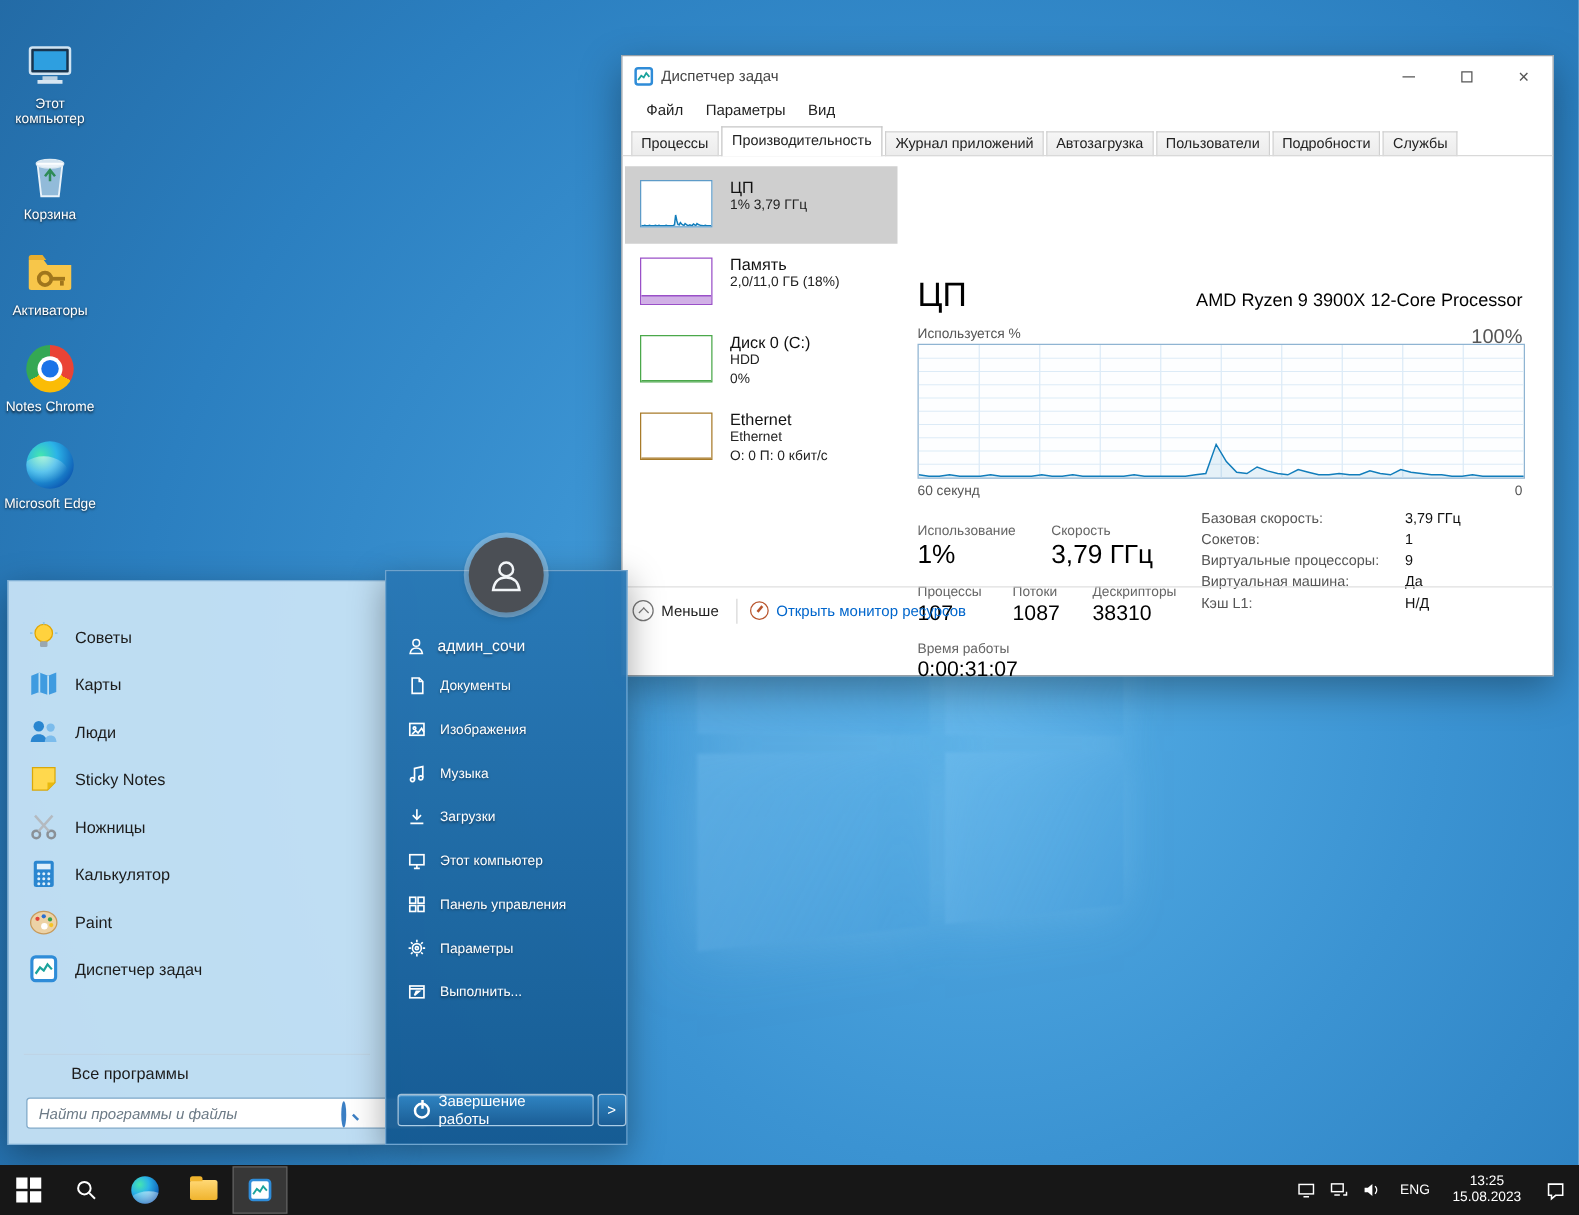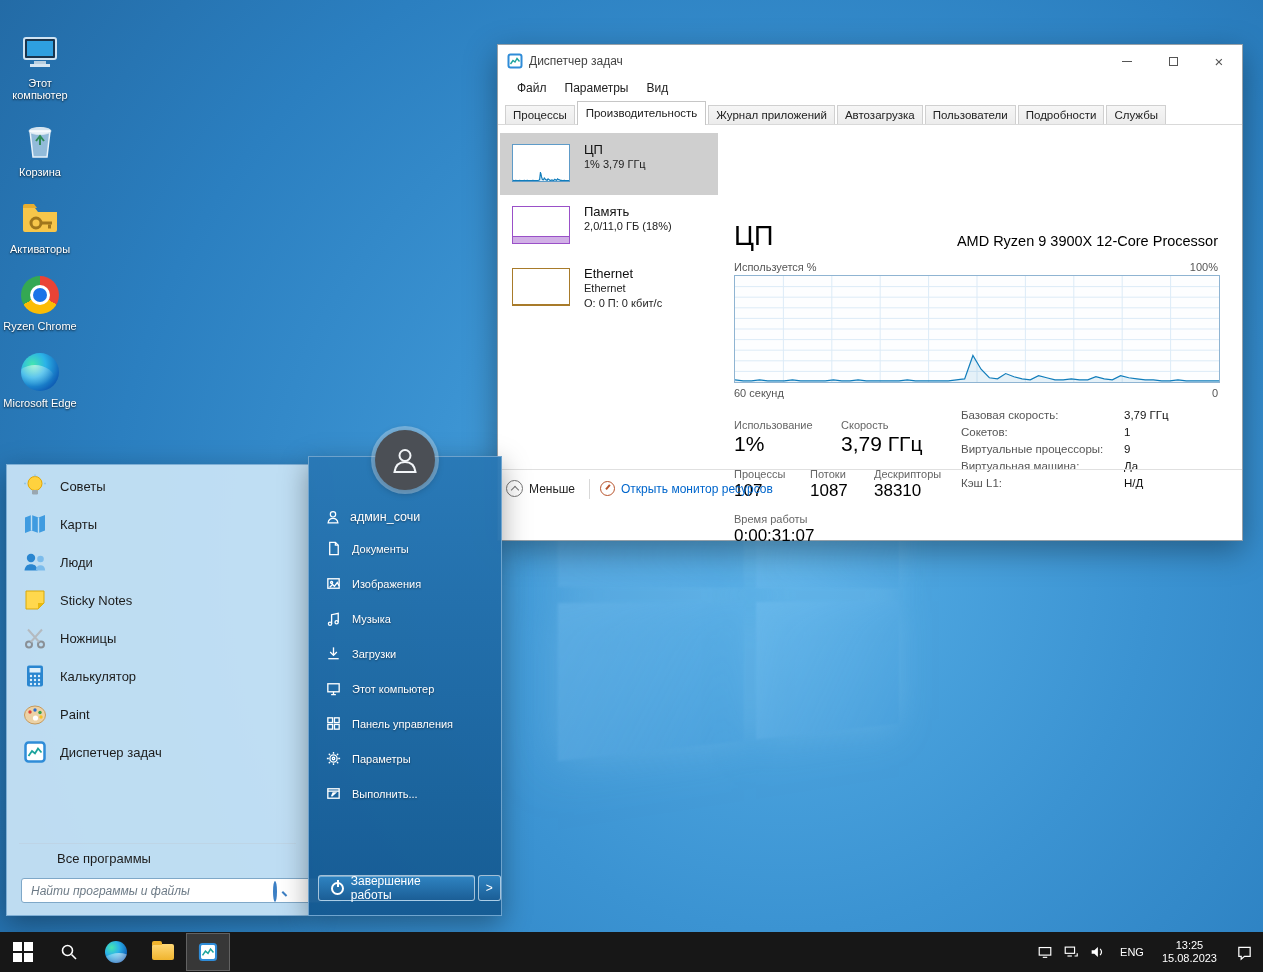--- a/index.html
+++ b/index.html
@@ -59,21 +59,21 @@
   .mini-mem  { border:1px solid #9a50c8; }
   .mini-disk { border:1px solid #4aa84a; }
   .mini-eth  { border:1px solid #a87b2a; }
   .side-text { position:absolute; left:84px; top:9px; line-height:15px; }
   .side-name { font-size:13px; color:#111; }
   .side-sub { font-size:11px; color:#222; }
   
   .cpu-head { position:absolute; left:236px; top:96px; font-size:27px; font-weight:400; color:#000; }
   .cpu-proc { position:absolute; right:24px; top:108px; font-size:14.5px; color:#000; }
   .graph-toplabel { position:absolute; left:236px; top:136px; font-size:11px; color:#555; }
-  .graph-topright { position:absolute; right:24px; top:136px; font-size:11px; color:#555; }
+  .graph-topright { position:absolute; right:24px; top:136px; font-size:16px; color:#555; }
   .cpu-chart-box { position:absolute; left:236px; top:150px; width:486px; height:108px; border:1px solid #8fb4d2; background:#fdfeff; }
   .cpu-chart-box svg { display:block; width:100%; height:100%; }
   .graph-botlabel { position:absolute; left:236px; top:262px; font-size:11px; color:#555; }
   .graph-botright { position:absolute; right:24px; top:262px; font-size:11px; color:#555; }
   .stats { position:absolute; left:236px; top:282px; }
   .stat-label { font-size:11px; color:#666; }
   .stat-big { font-size:21px; font-weight:300; color:#000; margin-top:1px; }
   .stat-mid { font-size:17px; font-weight:300; color:#000; margin-top:1px; }
   .stats-row { display:flex; margin-bottom:11px;margin-top:12px; }
   .info-col { position:absolute; left:463px; top:284px; }
@@ -186,21 +186,21 @@
           <rect x="21" y="24.5" width="12" height="3" fill="#a0761c"></rect>
           <rect x="29" y="27.5" width="3" height="4" fill="#a0761c"></rect>
         </svg>
     </div>
     <div class="lbl">Активаторы</div>
   </div>
   <div class="desk-icon">
     <div class="img">
         <div class="chrome-ball"></div>
       </div>
-    <div class="lbl">Ryzen Chrome</div>
+    <div class="lbl">Notes Chrome</div>
   </div>
   <div class="desk-icon">
     <div class="img">
         <div class="edge-ball"></div>
       </div>
     <div class="lbl">Microsoft Edge</div>
   </div>
 </div>
 
 <div class="tm">
@@ -253,20 +253,31 @@
       </div>
       <div class="side-item">
         <div class="mini-chart mini-mem"><svg id="mini-mem" viewBox="0 0 56 36" preserveAspectRatio="none" style="width:100%;height:100%">
               <polygon points="0,36 0.0,29.5 1.9,29.5 3.9,29.5 5.8,29.5 7.7,29.5 9.7,29.5 11.6,29.5 13.5,29.5 15.4,29.5 17.4,29.5 19.3,29.5 21.2,29.5 23.2,29.5 25.1,29.5 27.0,29.5 29.0,29.5 30.9,29.5 32.8,29.5 34.8,29.5 36.7,29.5 38.6,29.5 40.6,29.5 42.5,29.5 44.4,29.5 46.3,29.5 48.3,29.5 50.2,29.5 52.1,29.5 54.1,29.5 56.0,29.5 56,36" fill="rgba(154,80,200,0.45)" stroke="none"></polygon>
               <polyline points="0.0,29.5 1.9,29.5 3.9,29.5 5.8,29.5 7.7,29.5 9.7,29.5 11.6,29.5 13.5,29.5 15.4,29.5 17.4,29.5 19.3,29.5 21.2,29.5 23.2,29.5 25.1,29.5 27.0,29.5 29.0,29.5 30.9,29.5 32.8,29.5 34.8,29.5 36.7,29.5 38.6,29.5 40.6,29.5 42.5,29.5 44.4,29.5 46.3,29.5 48.3,29.5 50.2,29.5 52.1,29.5 54.1,29.5 56.0,29.5" fill="none" stroke="#9a50c8" stroke-width="1.2"></polyline>
             </svg></div>
         <div class="side-text">
           <div class="side-name">Память</div>
           <div class="side-sub">2,0/11,0 ГБ (18%)</div>
           <div class="side-sub"></div>
+        </div>
+      </div>
+      <div class="side-item">
+        <div class="mini-chart mini-disk"><svg id="mini-disk" viewBox="0 0 56 36" preserveAspectRatio="none" style="width:100%;height:100%">
+              <polygon points="0,36 0.0,35.6 1.9,35.6 3.9,35.6 5.8,35.6 7.7,35.6 9.7,35.6 11.6,35.6 13.5,35.6 15.4,35.6 17.4,35.6 19.3,35.6 21.2,35.6 23.2,35.6 25.1,35.6 27.0,35.6 29.0,35.6 30.9,35.6 32.8,35.6 34.8,35.6 36.7,35.6 38.6,35.6 40.6,35.6 42.5,35.6 44.4,35.6 46.3,35.6 48.3,35.6 50.2,35.6 52.1,35.6 54.1,35.6 56.0,35.6 56,36" fill="rgba(74,168,74,0.15)" stroke="none"></polygon>
+              <polyline points="0.0,35.6 1.9,35.6 3.9,35.6 5.8,35.6 7.7,35.6 9.7,35.6 11.6,35.6 13.5,35.6 15.4,35.6 17.4,35.6 19.3,35.6 21.2,35.6 23.2,35.6 25.1,35.6 27.0,35.6 29.0,35.6 30.9,35.6 32.8,35.6 34.8,35.6 36.7,35.6 38.6,35.6 40.6,35.6 42.5,35.6 44.4,35.6 46.3,35.6 48.3,35.6 50.2,35.6 52.1,35.6 54.1,35.6 56.0,35.6" fill="none" stroke="#4aa84a" stroke-width="1.2"></polyline>
+            </svg></div>
+        <div class="side-text">
+          <div class="side-name">Диск 0 (C:)</div>
+          <div class="side-sub">HDD</div>
+          <div class="side-sub">0%</div>
         </div>
       </div>
       <div class="side-item">
         <div class="mini-chart mini-eth"><svg id="mini-eth" viewBox="0 0 56 36" preserveAspectRatio="none" style="width:100%;height:100%">
               <polygon points="0,36 0.0,35.6 1.9,35.6 3.9,35.6 5.8,35.6 7.7,35.6 9.7,35.6 11.6,35.6 13.5,35.6 15.4,35.6 17.4,35.6 19.3,35.6 21.2,35.6 23.2,35.6 25.1,35.6 27.0,35.6 29.0,35.6 30.9,35.6 32.8,35.6 34.8,35.6 36.7,35.6 38.6,35.6 40.6,35.6 42.5,35.6 44.4,35.6 46.3,35.6 48.3,35.6 50.2,35.6 52.1,35.6 54.1,35.6 56.0,35.6 56,36" fill="rgba(168,123,42,0.15)" stroke="none"></polygon>
               <polyline points="0.0,35.6 1.9,35.6 3.9,35.6 5.8,35.6 7.7,35.6 9.7,35.6 11.6,35.6 13.5,35.6 15.4,35.6 17.4,35.6 19.3,35.6 21.2,35.6 23.2,35.6 25.1,35.6 27.0,35.6 29.0,35.6 30.9,35.6 32.8,35.6 34.8,35.6 36.7,35.6 38.6,35.6 40.6,35.6 42.5,35.6 44.4,35.6 46.3,35.6 48.3,35.6 50.2,35.6 52.1,35.6 54.1,35.6 56.0,35.6" fill="none" stroke="#a87b2a" stroke-width="1.2"></polyline>
             </svg></div>
         <div class="side-text">
           <div class="side-name">Ethernet</div>
           <div class="side-sub">Ethernet</div>
@@ -371,21 +382,21 @@
       <div style="display:flex;align-items:center;cursor:pointer">
         <span class="gauge-icon"></span>
         <span class="resmon-link">Открыть монитор ресурсов</span>
       </div>
     </div>
   </div>
 </div>
 
 <div class="startmenu">
   <div class="sm-left">
-    <div style="padding-top:2px">
+    <div style="padding-top:25px">
       <div class="sm-item">
         <span class="ic">
             <svg width="26" height="26" viewBox="0 0 26 26">
               <circle cx="13" cy="10.5" r="7" fill="#ffd23e" stroke="#e3a600"></circle>
               <rect x="10" y="17" width="6" height="4.5" rx="1.2" fill="#9aa7b0"></rect>
               <path d="M13 1.5v2M4 10.5H2M24 10.5h-2" stroke="#8fc6ec" stroke-width="1.4"></path>
             </svg>
           </span>
         <span>Советы</span>
       </div>

